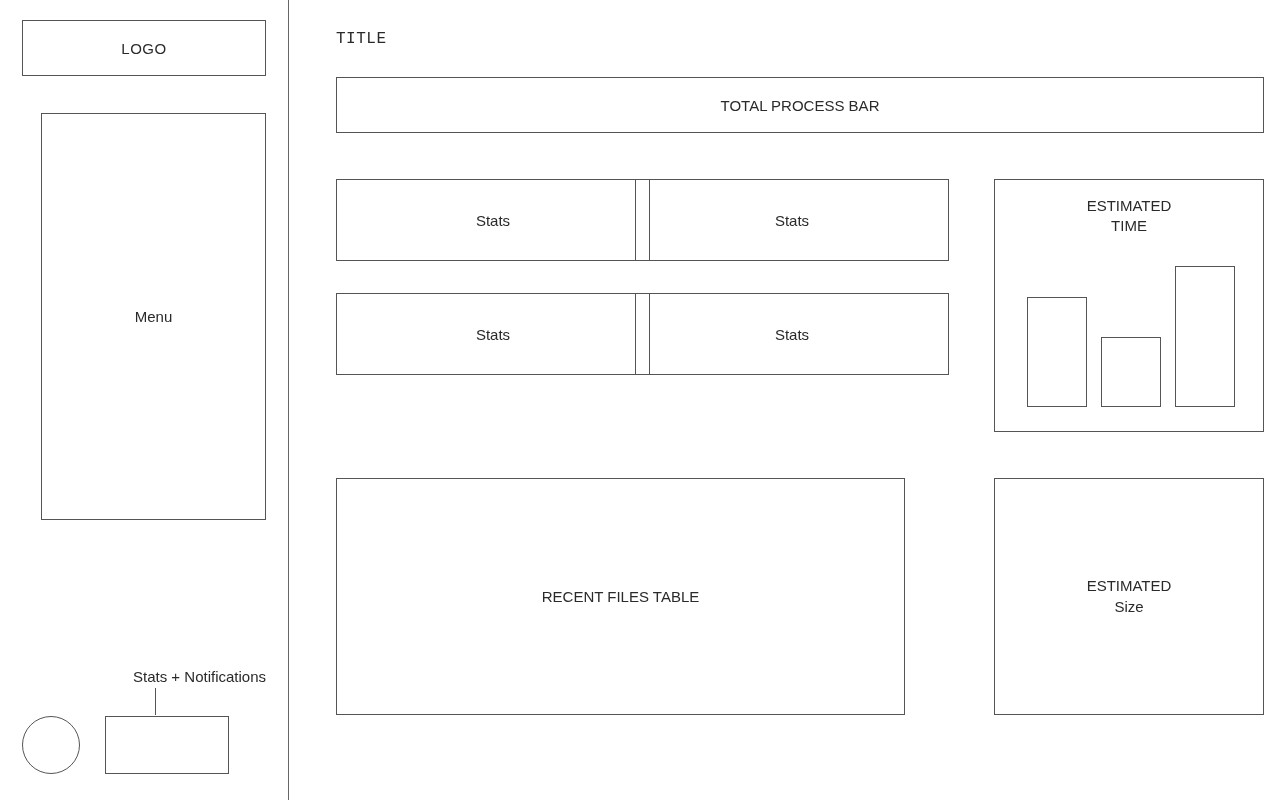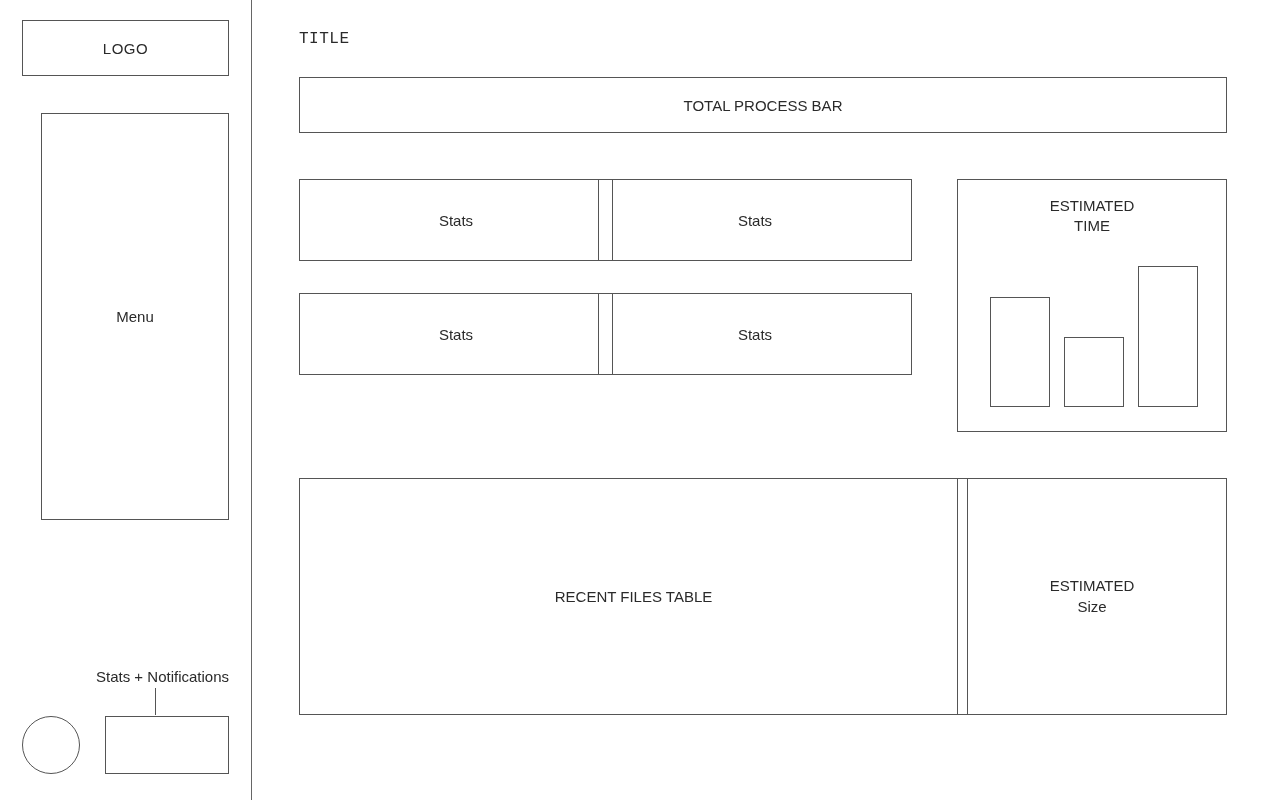--- a/index.html
+++ b/index.html
@@ -8,21 +8,21 @@
       height: 800px;
       font-family: Arial, Helvetica, sans-serif;
       font-size: 15px;
       color: #2a2a2a;
       background: #fff;
       display: flex;
       overflow: hidden;
     }
     
     .sidebar {
-      width: 252px;
+      width: 289px;
       height: 100%;
       border-right: 1px solid #666;
       position: relative;
       padding: 20px 22px;
     }
     .logo-box {
       border: 1px solid #555;
       height: 56px;
       display: flex;
       align-items: center;
@@ -127,21 +127,21 @@
       border: 1px solid #555;
       bottom: 24px;
     }
     .et-bar.b1 { left: 32px;  width: 60px; height: 110px; }
     .et-bar.b2 { left: 106px; width: 60px; height: 70px;  }
     .et-bar.b3 { left: 180px; width: 60px; height: 141px; }
     .recent-files {
       position: absolute;
       left: 47px;
       top: 478px;
-      width: 669px;
+      width: 569px;
       height: 237px;
       border: 1px solid #555;
       display: flex;
       align-items: center;
       justify-content: center;
     }
     .est-size {
       position: absolute;
       left: 705px;
       top: 478px;

